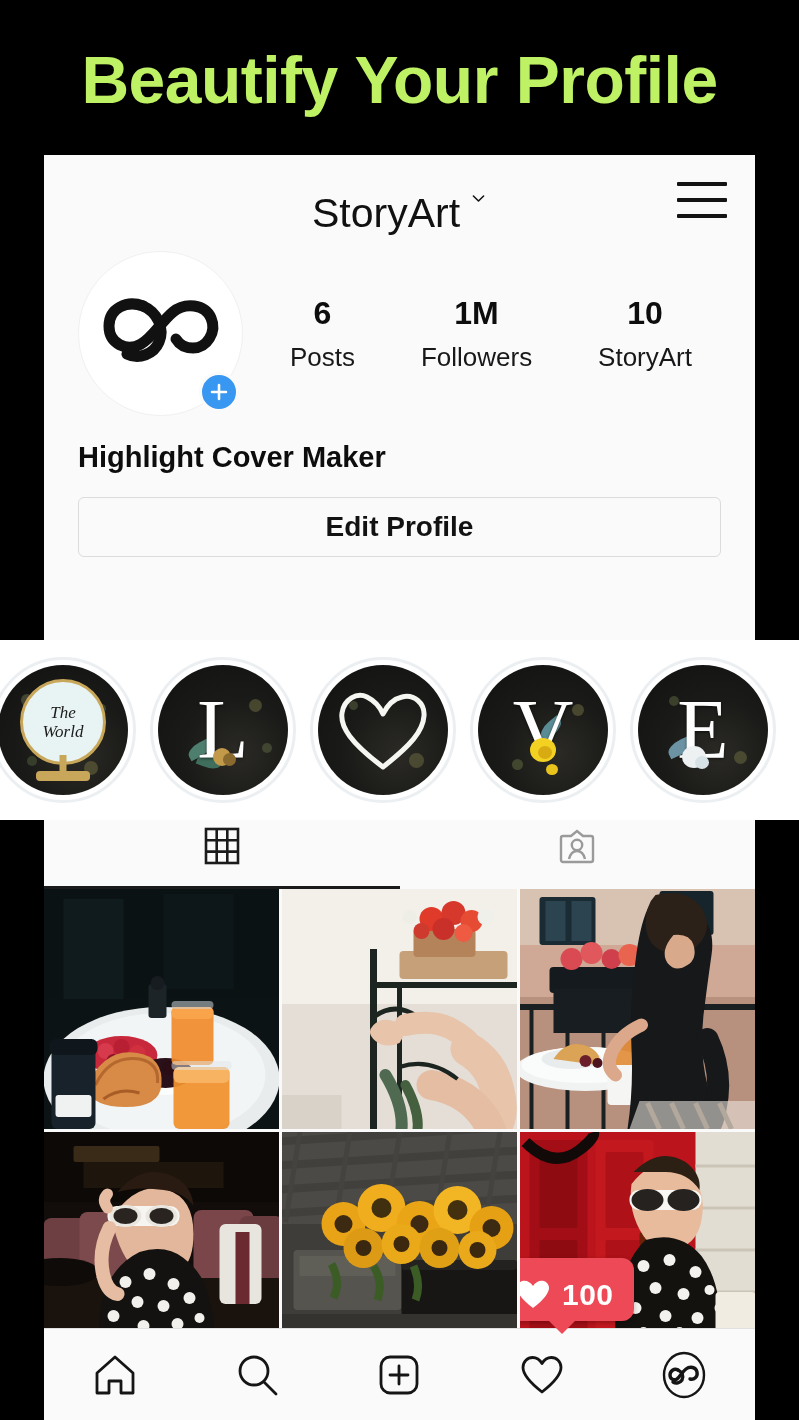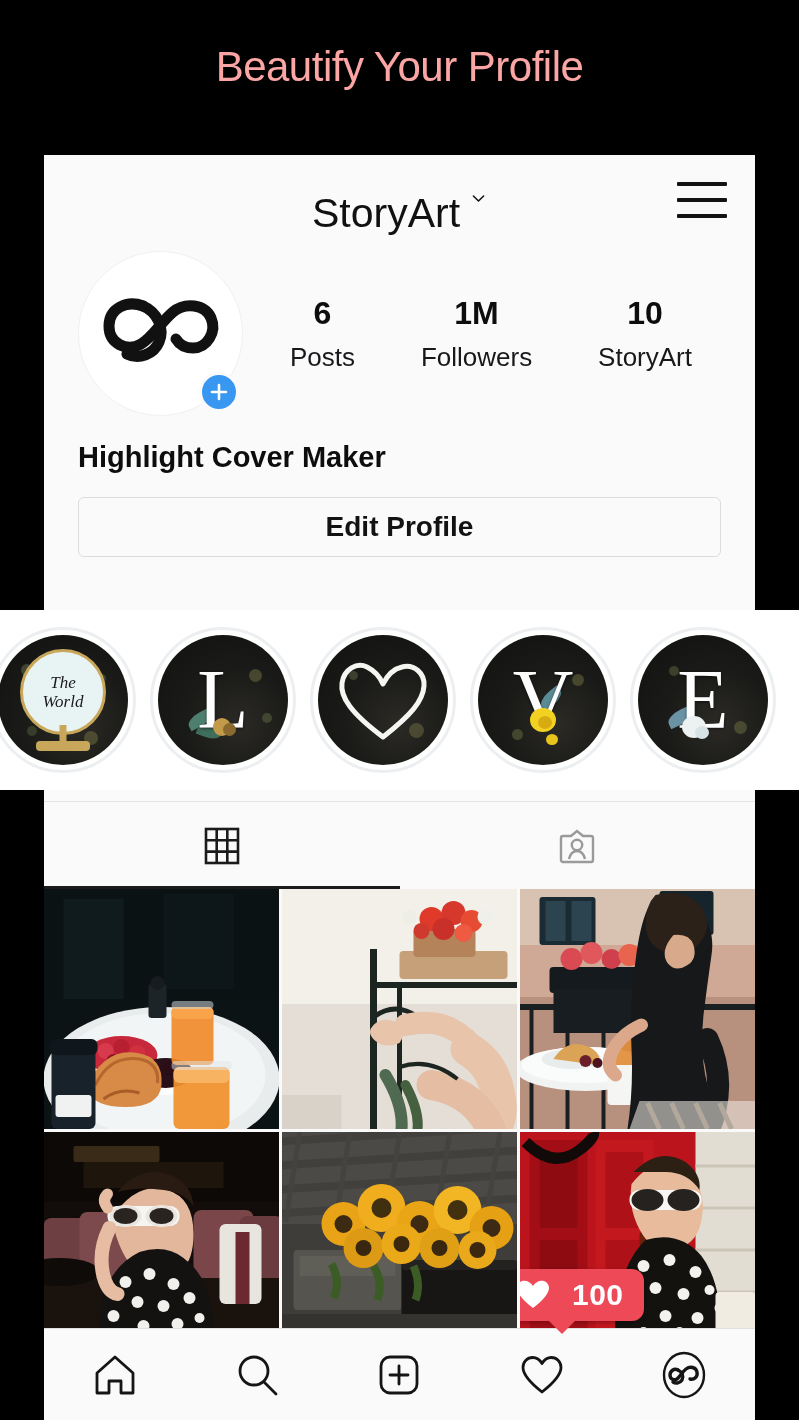--- a/index.html
+++ b/index.html
@@ -8,23 +8,23 @@
     background:#000;
     font-family:"Liberation Sans", sans-serif;
     overflow:hidden;
   }
   .stage { position:relative; width:799px; height:1420px; background:#000; }
 
   
   .headline {
     position:absolute; left:0; top:44px; width:799px;
     text-align:center;
-    color:#fca5a5;
-    font-size:42px;
-    font-weight:normal;
+    color:#bef264;
+    font-size:66px;
+    font-weight:bold;
     letter-spacing:-0.5px;
     line-height:1.1;
   }
 
   
   .phone {
     position:absolute; left:44px; top:155px;
     width:711px; height:1265px;
     background:#fafafa;
     overflow:hidden;
@@ -86,21 +86,21 @@
     border:1px solid #dcdcdc; border-radius:6px;
     background:#fafafa;
     font-family:"Liberation Sans", sans-serif;
     font-size:28px; font-weight:bold; color:#121212;
     display:flex; align-items:center; justify-content:center;
     cursor:pointer;
   }
 
   
   .highlights {
-    position:absolute; left:0; top:610px; width:799px; height:180px;
+    position:absolute; left:0; top:640px; width:799px; height:180px;
     background:#ffffff;
     display:flex; align-items:center;
     z-index:6;
   }
   .hl {
     position:relative;
     width:146px; height:146px; flex:0 0 146px;
     border-radius:50%;
     background:#ffffff;
     border:3px solid #eceff1;
@@ -163,22 +163,22 @@
   }
   .cell { position:relative; width:100%; height:240px; overflow:hidden; }
   .cell.r2 { height:205px; }
   .cell svg { display:block; width:100%; height:100%; }
 
   
   .like-badge {
     position:absolute; left:-18px; bottom:16px;
     background:#ed4956; color:#fff;
     border-radius:12px;
-    padding:9px 20px 9px 14px;
-    display:flex; align-items:center; gap:22px;
+    padding:20px 20px 9px 14px;
+    display:flex; align-items:center; gap:12px;
     z-index:9;
     box-shadow:0 2px 5px rgba(0,0,0,.25);
   }
   .like-badge .cnt { font-size:30px; font-weight:bold; letter-spacing:.5px; }
   .like-badge::after {
     content:""; position:absolute; left:46px; bottom:-13px;
     width:0; height:0;
     border-left:14px solid transparent; border-right:14px solid transparent;
     border-top:14px solid #ed4956;
   }

